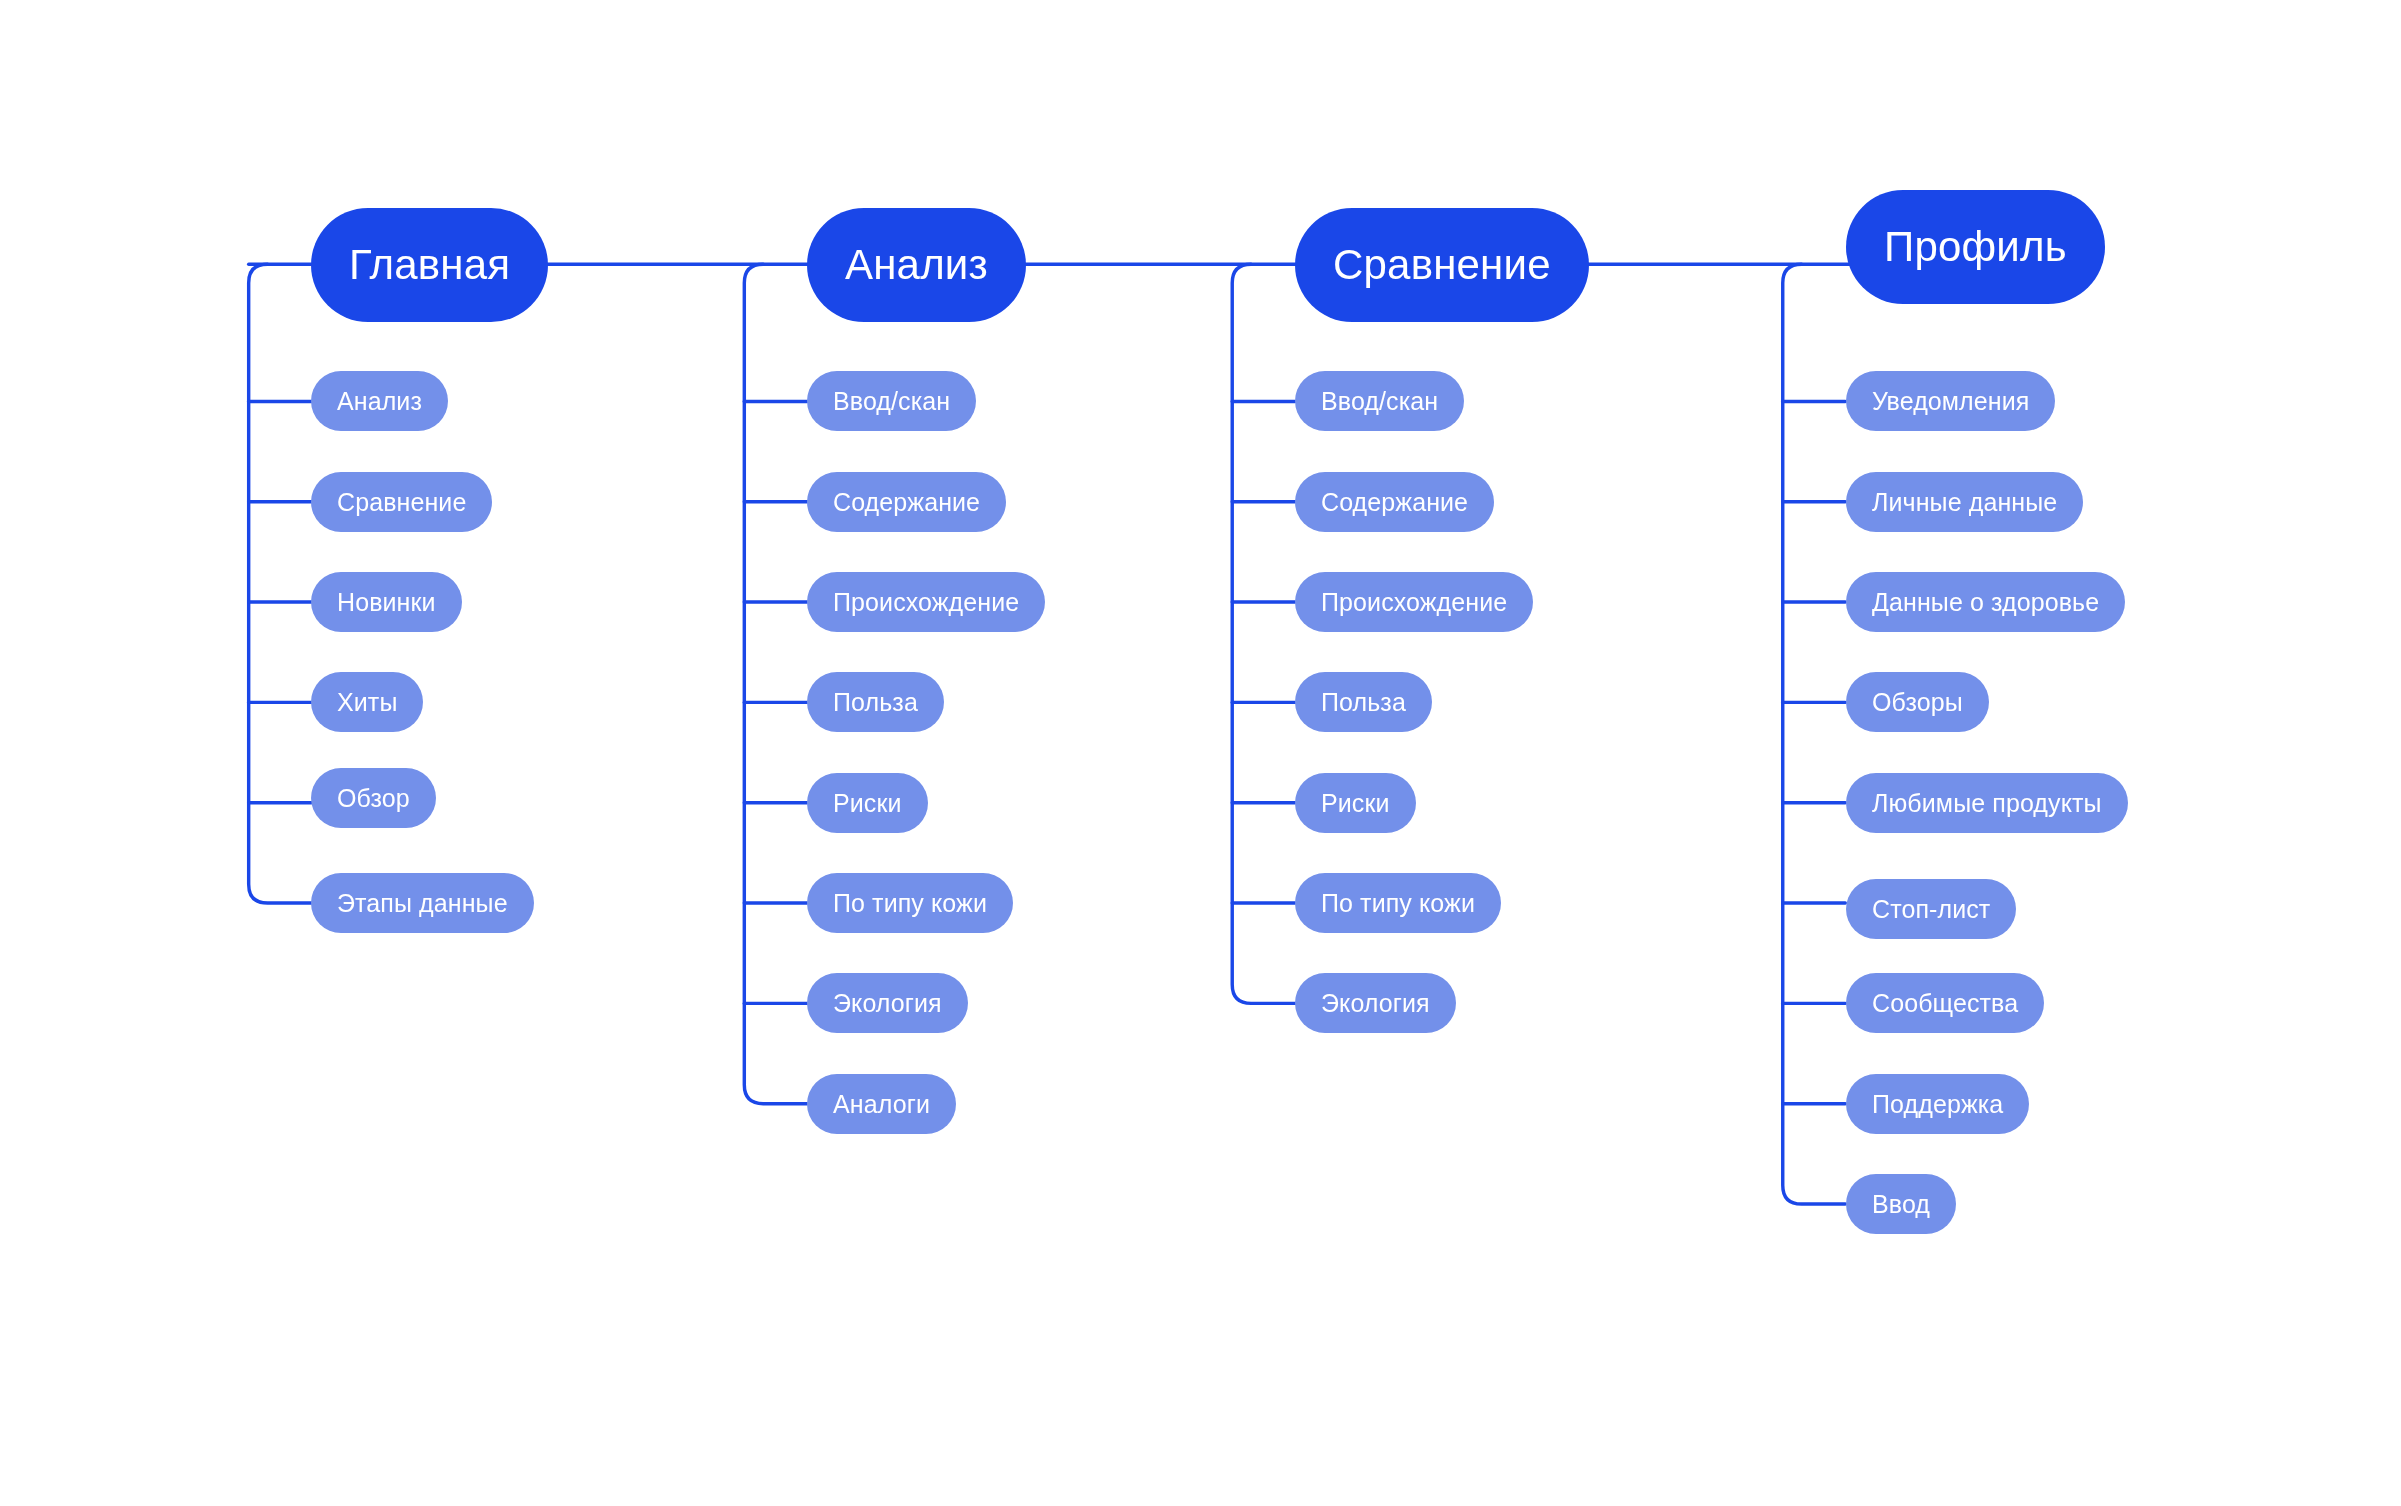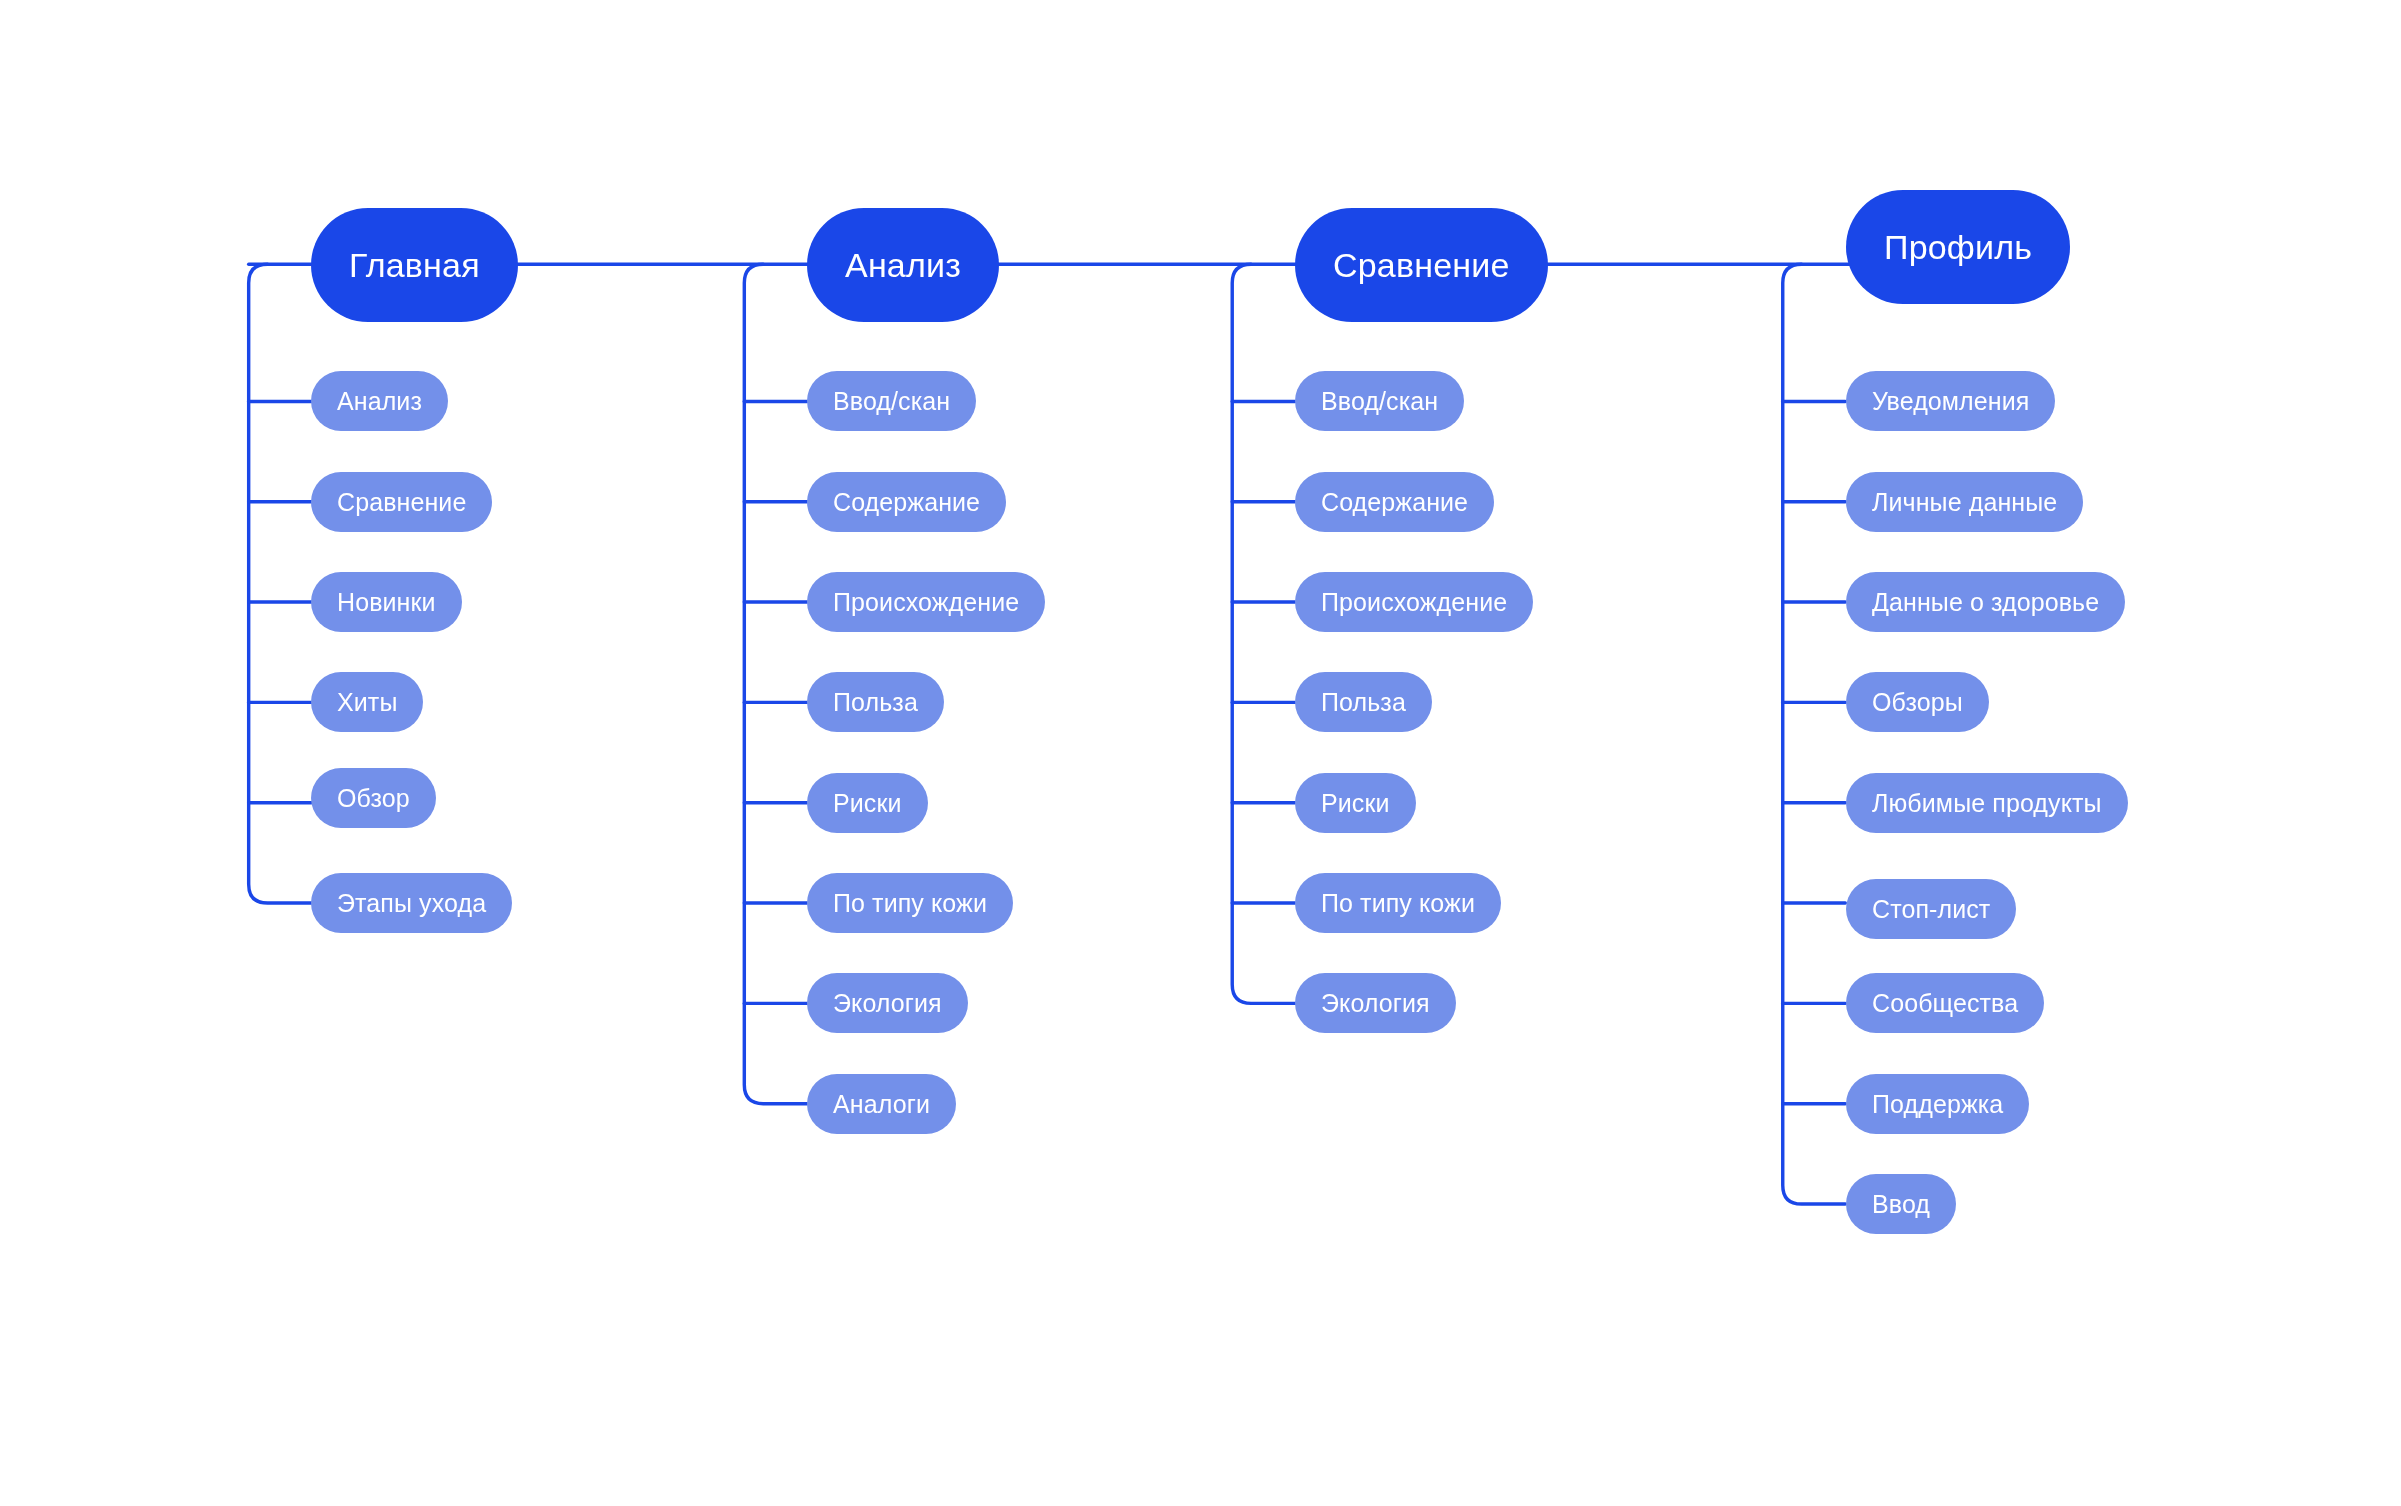--- a/index.html
+++ b/index.html
@@ -46,21 +46,21 @@
 
   .root-node {
     position: absolute;
     display: flex;
     align-items: center;
     justify-content: center;
     height: 114px;
     border-radius: 60px;
     background: #1A47E8;
     color: #ffffff;
-    font-size: 34px;
+    font-size: 42px;
     font-weight: 400;
     letter-spacing: 0.2px;
     white-space: nowrap;
     padding: 0 38px;
     box-sizing: border-box;
   }
 
   .child-pill {
     position: absolute;
     display: flex;
@@ -115,21 +115,21 @@
       <path d="M 2079 1170 L 2152 1170" fill="none" stroke="#1A47E8" stroke-width="4" stroke-linecap="round"></path>
       <path d="M 2079 1287 L 2152 1287" fill="none" stroke="#1A47E8" stroke-width="4" stroke-linecap="round"></path>
     </svg>
   <div id="nodes">
       <div class="root-node" style="left: 311px; top: 208px;">Главная</div>
       <div class="child-pill" style="left: 311px; top: 371px;">Анализ</div>
       <div class="child-pill" style="left: 311px; top: 472px;">Сравнение</div>
       <div class="child-pill" style="left: 311px; top: 572px; text-align: right;">Новинки</div>
       <div class="child-pill" style="left: 311px; top: 672px;">Хиты</div>
       <div class="child-pill" style="left: 311px; top: 768px;">Обзор</div>
-      <div class="child-pill" style="left: 311px; top: 873px;">Этапы ухода</div>
+      <div class="child-pill" style="left: 311px; top: 873px;">Этапы данные</div>
       <div class="root-node" style="left: 807px; top: 208px;">Анализ</div>
       <div class="child-pill" style="left: 807px; top: 371px;">Ввод/скан</div>
       <div class="child-pill" style="left: 807px; top: 472px;">Содержание</div>
       <div class="child-pill" style="left: 807px; top: 572px;">Происхождение</div>
       <div class="child-pill" style="left: 807px; top: 672px;">Польза</div>
       <div class="child-pill" style="left: 807px; top: 773px;">Риски</div>
       <div class="child-pill" style="left: 807px; top: 873px;">По типу кожи</div>
       <div class="child-pill" style="left: 807px; top: 973px;">Экология</div>
       <div class="child-pill" style="left: 807px; top: 1074px;">Аналоги</div>
       <div class="root-node" style="left: 1295px; top: 208px;">Сравнение</div>

